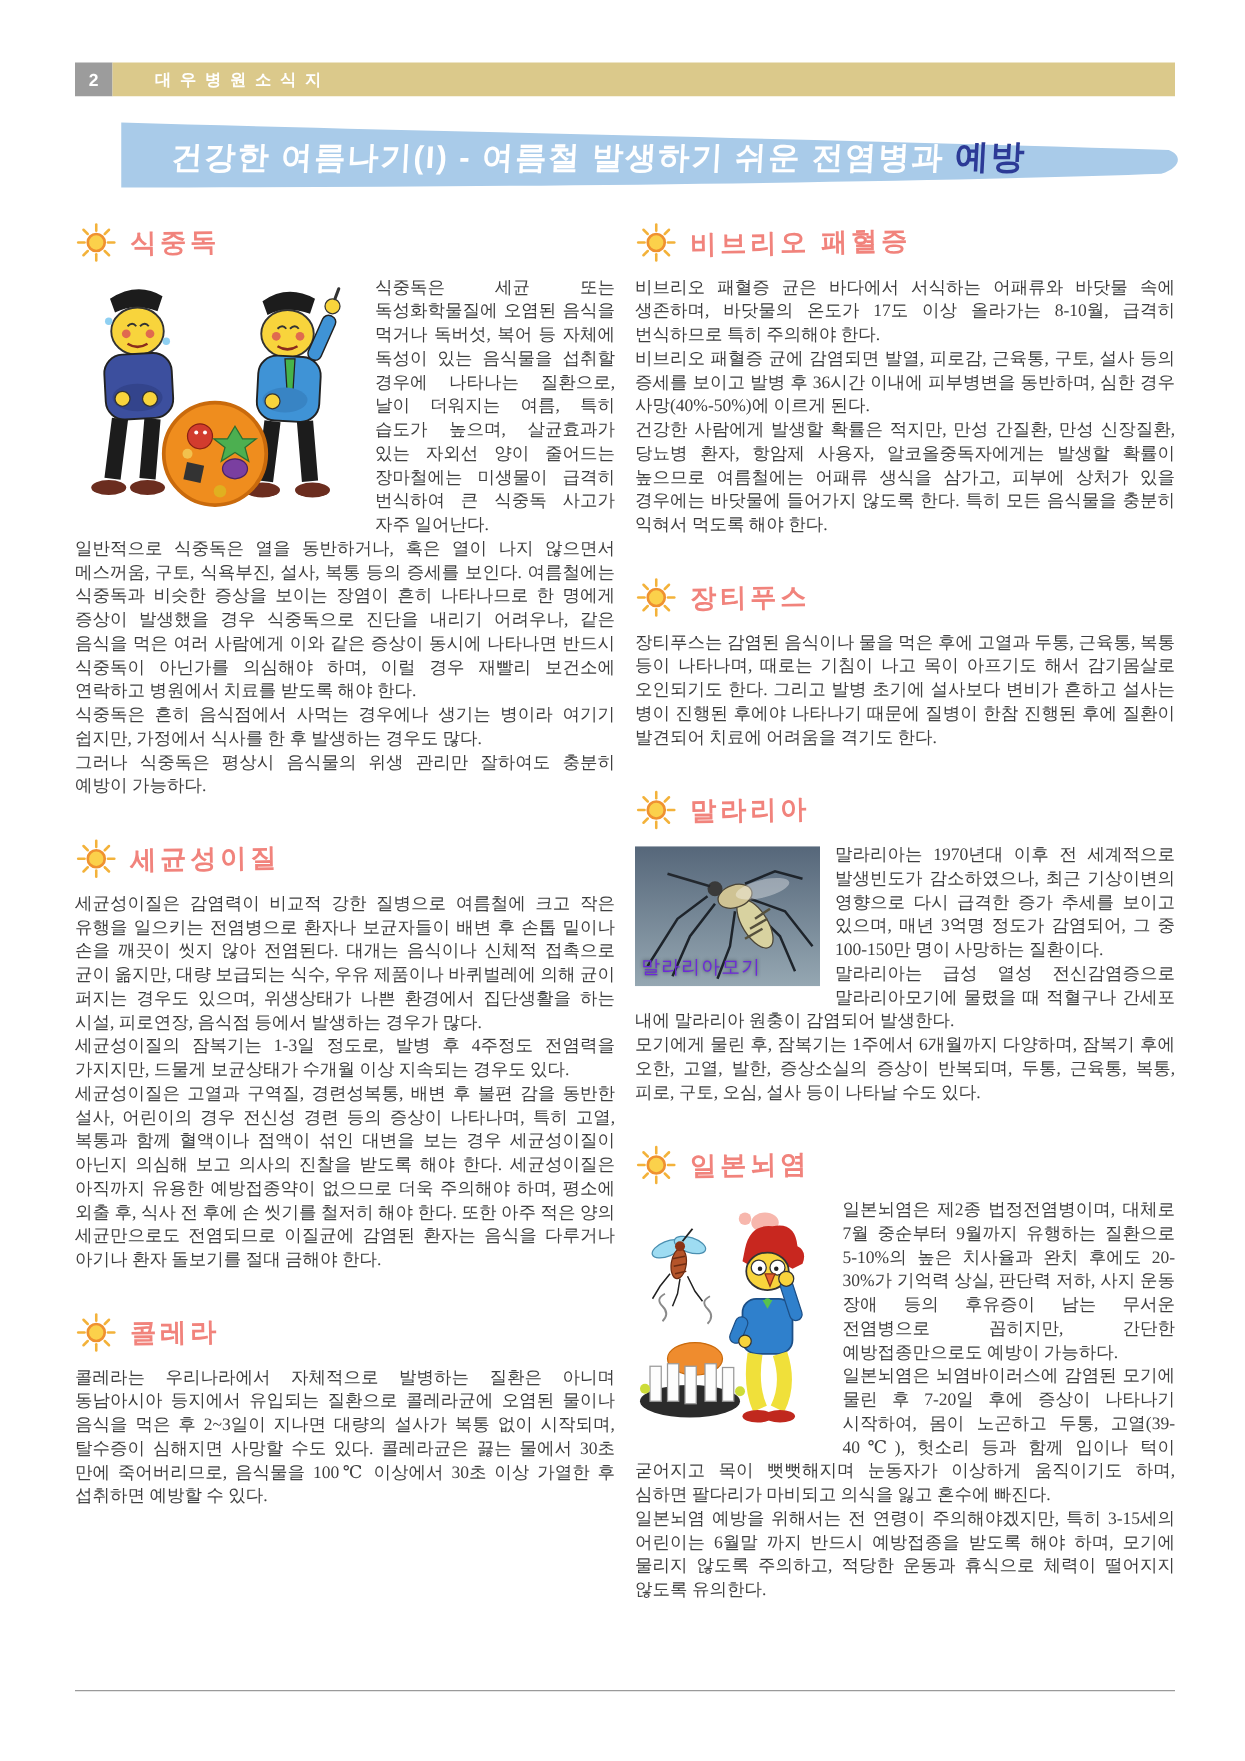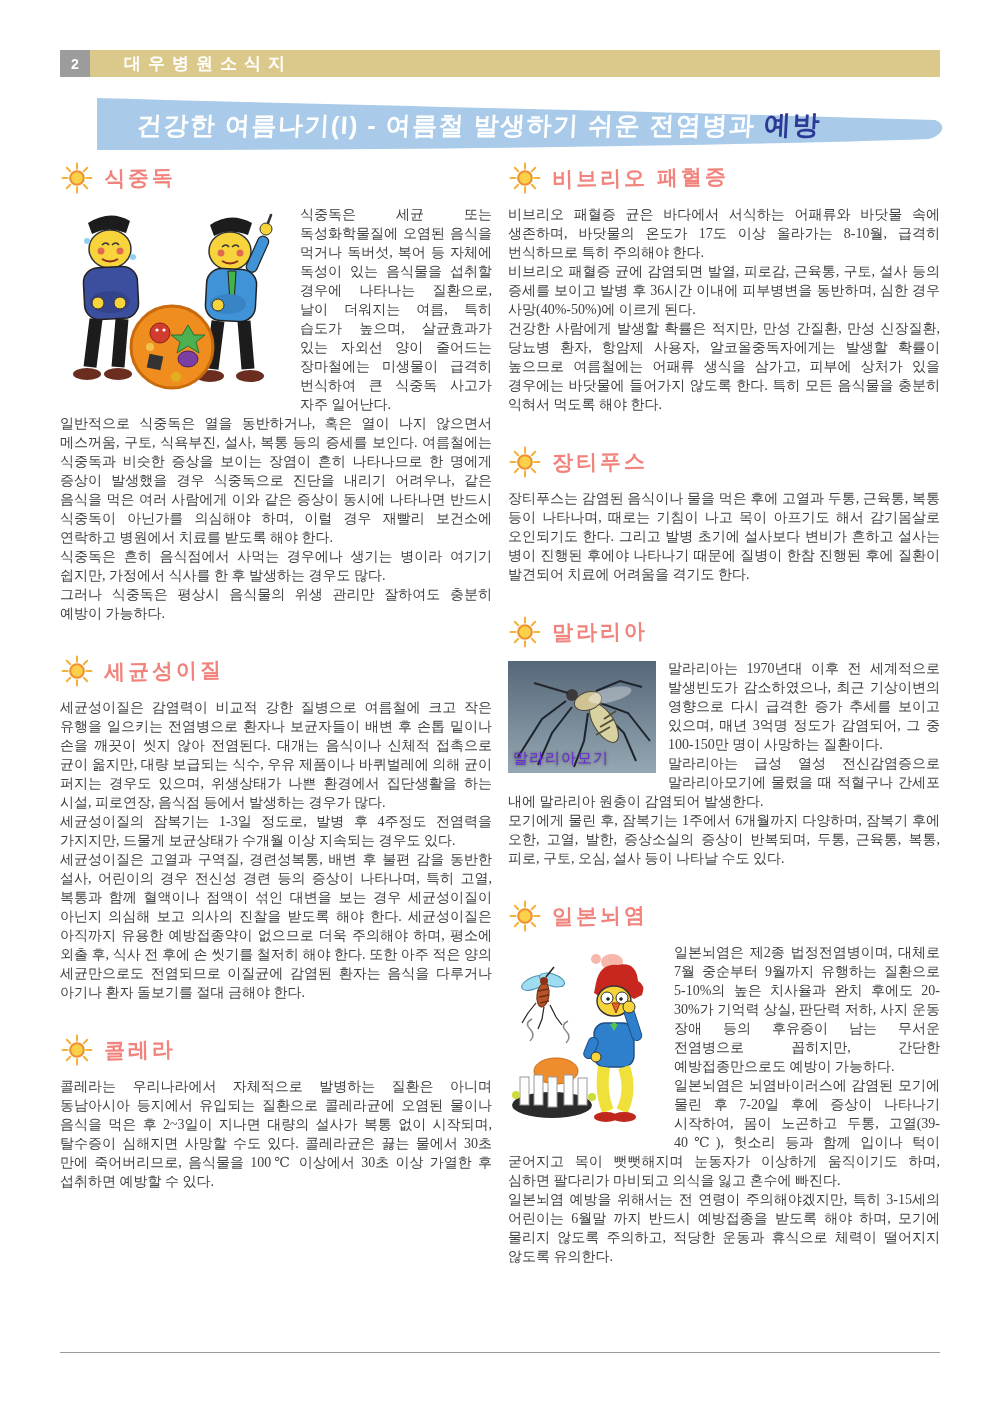--- a/index.html
+++ b/index.html
@@ -11,35 +11,35 @@
   }
   
   #masthead { position:absolute; top:50px; left:60px; width:880px; height:27px; display:flex; }
   #page-number {
     width:30px; height:27px; background:#9c9c9c; color:#fff;
     font-family:"Liberation Sans",sans-serif; font-size:14px; font-weight:bold;
     display:flex; align-items:center; justify-content:center;
   }
   #masthead-bar {
     flex:1; height:27px; background:#dbc98b; color:#fff;
-    font-family:"Liberation Sans",sans-serif; font-size:17px; font-weight:bold;
+    font-family:"Liberation Sans",sans-serif; font-size:13px; font-weight:bold;
     letter-spacing:7px; display:flex; align-items:center; padding-left:34px;
   }
   
   #banner { position:absolute; top:90px; left:95px; width:852px; height:62px; }
   #banner svg { position:absolute; top:0; left:0; }
   #banner-text {
     position:absolute; top:17px; left:42px; white-space:nowrap;
     font-family:"Liberation Sans",sans-serif; font-weight:bold; font-size:25px;
     color:#ffffff; letter-spacing:1.5px; transform:skewX(-3deg);
   }
   #banner-text .accent { color:#2c3a96; font-size:27px; }
   
   #content {
-    position:absolute; top:160px; left:60px; width:880px;
+    position:absolute; top:176px; left:60px; width:880px;
     display:flex; gap:16px;
   }
   .col { width:432px; }
   .sec { margin-bottom:30px; }
   .sec-head { display:flex; align-items:center; margin-bottom:9px; height:36px; }
   .sun { flex:0 0 auto; margin-right:10px; }
   .sec-title {
     font-family:"Liberation Sans",sans-serif; font-weight:bold;
     font-size:21px; color:#f1837c; letter-spacing:3px; transform:rotate(-1deg);
   }

